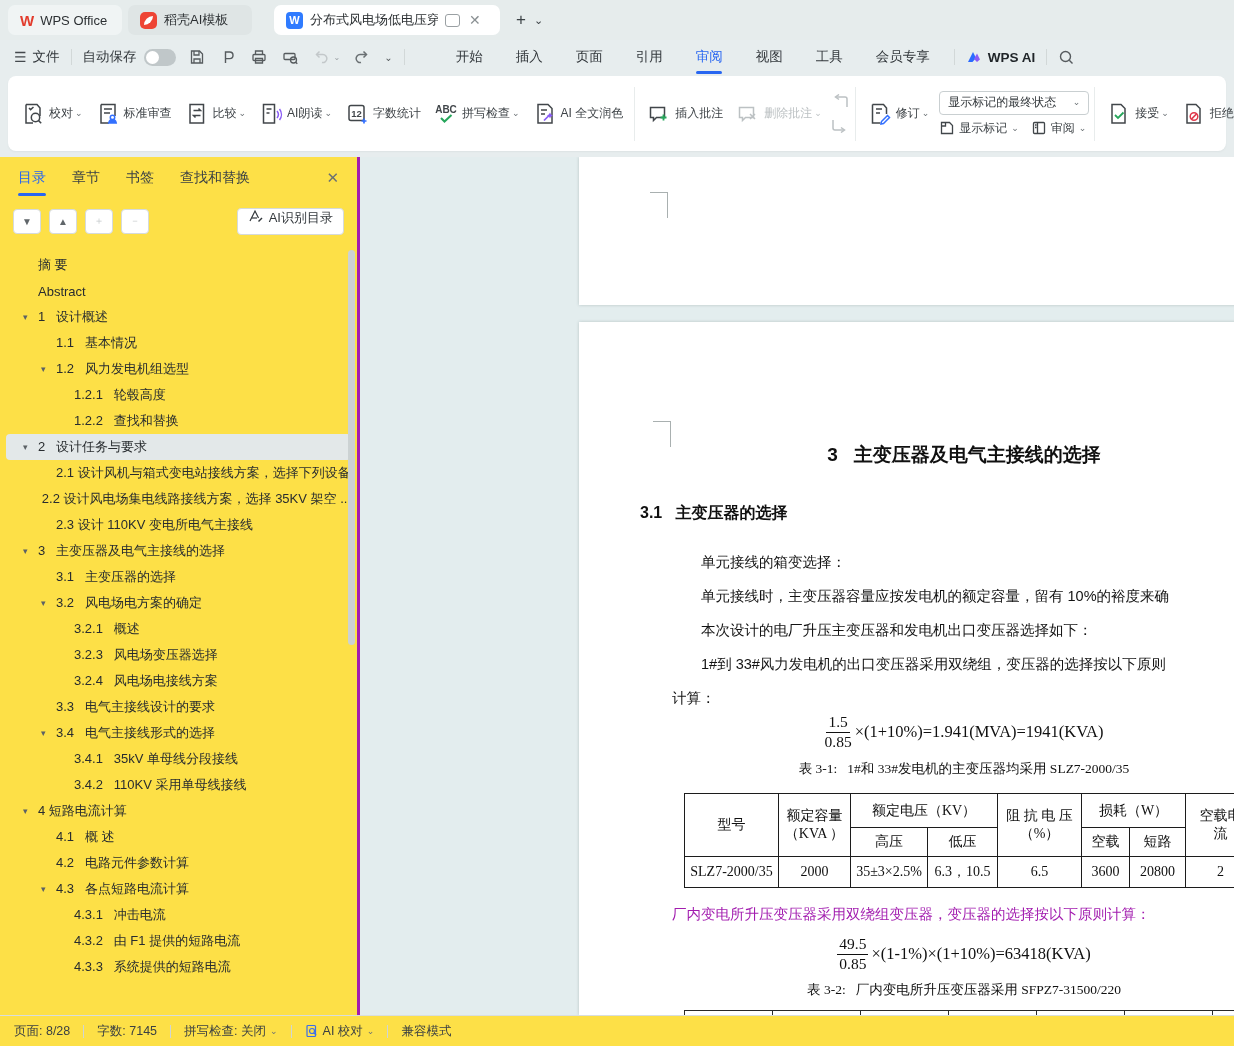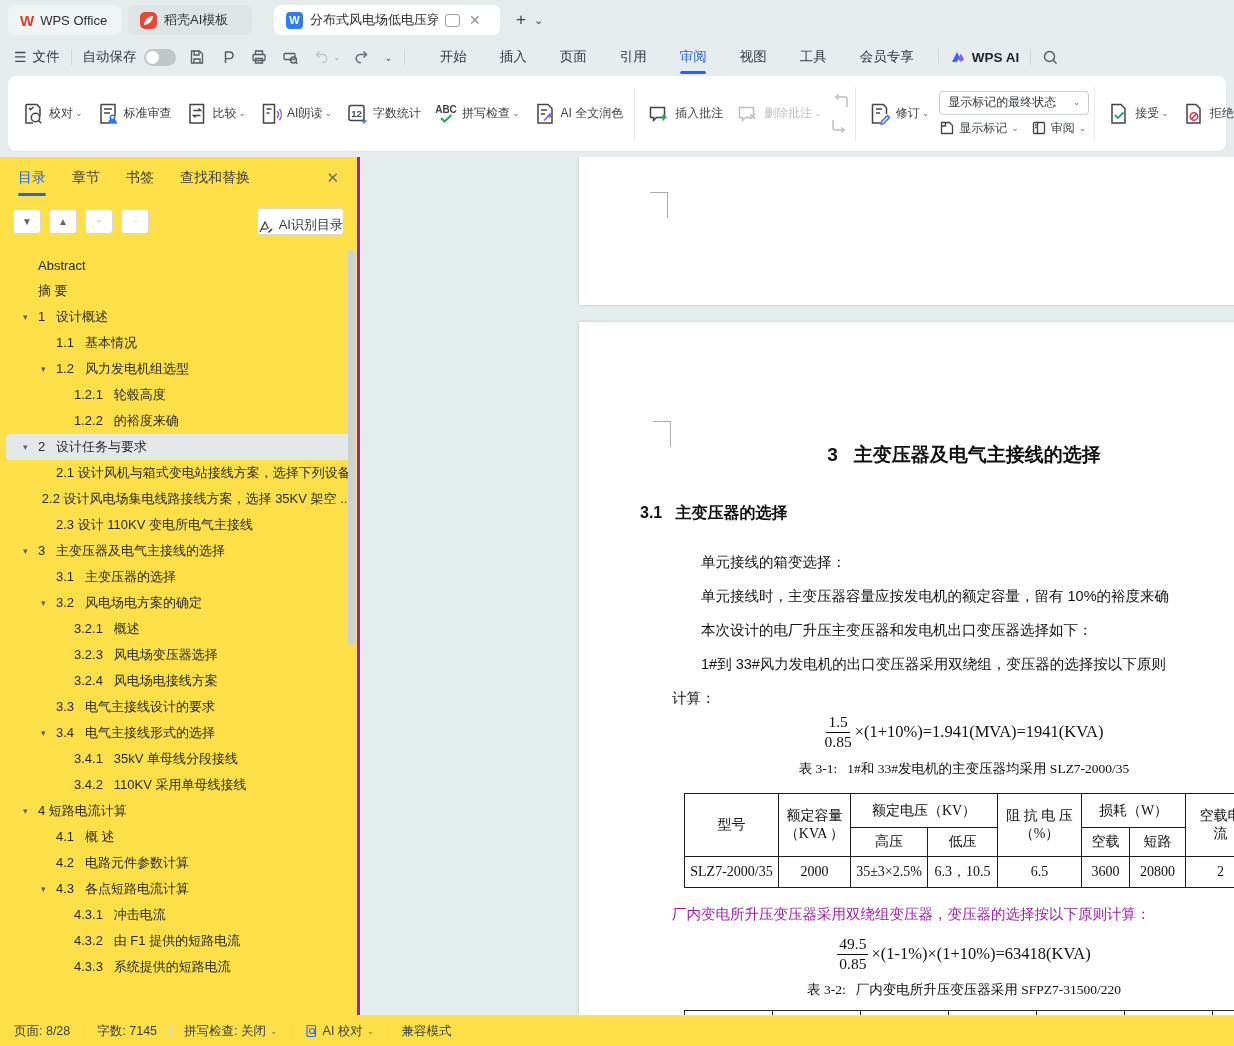--- a/index.html
+++ b/index.html
@@ -24,21 +24,21 @@
   .tablist-caret{font-size:11px;color:#3c4246}
 
   
   .menubar{height:34px;display:flex;align-items:center;padding:0 14px;font-size:13.5px;flex:0 0 auto}
   .hamb{font-size:14px;color:#44494d;margin-right:6px}
   .mb-sep{width:1px;height:16px;background:#d2d8d8;margin:0 11px}
   .toggle{width:32px;height:17px;border-radius:9px;background:#c0c7c9;position:relative;margin-left:7px}
   .toggle::after{content:"";position:absolute;width:13px;height:13px;border-radius:50%;background:#fff;top:2px;left:2px}
   .mb-icons{display:flex;align-items:center;gap:13px;margin-left:12px}
   .mb-icons svg{display:block}
-  .menus{display:flex;gap:33px;margin-left:24px}
+  .menus{display:flex;gap:33px;margin-left:40px}
   .menu-item{position:relative;padding:7px 0}
   .menu-item.active{color:#2866f1}
   .menu-item.active::after{content:"";position:absolute;left:50%;transform:translateX(-50%);bottom:-1px;width:26px;height:3px;border-radius:2px;background:#2866f1}
   .wpsai{display:flex;align-items:center;gap:6px;font-weight:bold;color:#1f2428}
   .tinycaret{font-size:8px;color:#9aa0a3;margin-left:-9px}
 
   
   .ribbon-wrap{height:83px;padding:2px 8px 6px;flex:0 0 auto}
   .ribbon{background:#fff;border-radius:8px;height:75px;display:flex;align-items:center;padding:0 6px;box-shadow:0 1px 2px rgba(60,80,80,.06)}
   .rb{display:flex;flex-direction:row;align-items:center;justify-content:center;gap:3px;padding:2px 6px;border-radius:6px}
@@ -58,21 +58,21 @@
   .content{flex:1;display:flex;min-height:0}
   .sidebar{width:360px;background:#fde047;border-right:3px solid #a21caf;display:flex;flex-direction:column;position:relative;flex:0 0 auto}
   .sb-tabs{height:42px;display:flex;align-items:center;gap:26px;padding:0 18px;font-size:14px;color:#3a4044}
   .sb-tab{position:relative;padding:11px 0}
   .sb-tab.active{color:#2866f1}
   .sb-tab.active::after{content:"";position:absolute;left:50%;transform:translateX(-50%);bottom:2px;width:28px;height:3px;border-radius:2px;background:#2866f1}
   .sb-close{margin-left:auto;color:#6a7073;font-size:15px}
   .sb-tools{height:44px;display:flex;align-items:center;padding:0 13px;gap:8px}
   .sq{width:28px;height:25px;border:1px solid #d5dadb;border-radius:4px;display:flex;align-items:center;justify-content:center;color:#60666a;font-size:10px;background:#fff}
   .sq.disabled{color:#c6cbcd}
-  .ai-toc{margin-left:auto;height:27px;border:1px solid #d5dadb;border-radius:4px;display:flex;align-items:flex-end;gap:6px;padding:0 0;font-size:13px;color:#33383c;background:#fff}
+  .ai-toc{margin-left:auto;height:27px;border:1px solid #d5dadb;border-radius:4px;display:flex;align-items:flex-start;gap:6px;padding:0 10px;font-size:13px;color:#33383c;background:#fff}
   .toc{flex:1;overflow:hidden;padding-top:9px}
   .toc-row{height:26px;display:flex;align-items:center;font-size:13px;color:#282c2f;white-space:pre;margin:0 6px;border-radius:4px}
   .toc-row.lv0{padding-left:32px}
   .toc-row.lv1{padding-left:50px}
   .toc-row.lv2{padding-left:68px}
   .toc-row.selected{background:#e3e8e9}
   .arrow{display:inline-block;width:15px;margin-left:-15px;font-size:9px;color:#5b6165}
   .sb-scroll{position:absolute;right:2px;top:93px;width:7px;height:395px;background:#ccd2d3;border-radius:4px}
 
   .docarea{flex:1;position:relative;overflow:hidden;background:#e3edee}
@@ -451,27 +451,27 @@
         <span class="ai-toc">
           <svg width="15" height="14" viewBox="0 0 15 14" fill="none" stroke="#33383c" stroke-width="1.2">
               <path d="M2 12L7 2l3.5 7"></path>
               <path d="M4 9h5"></path>
               <path d="M10.5 12.5l3.5-3.5" stroke-width="1.4"></path>
             </svg>
           <span>AI识别目录</span>
         </span>
       </div>
       <div class="toc">
+          <div class="toc-row lv0"><span class="arrow"></span><span>摘 要</span></div>
           <div class="toc-row lv0"><span class="arrow"></span><span>Abstract</span></div>
-          <div class="toc-row lv0"><span class="arrow"></span><span>摘 要</span></div>
           <div class="toc-row lv0"><span class="arrow">▾</span><span>1   设计概述</span></div>
           <div class="toc-row lv1"><span class="arrow"></span><span>1.1   基本情况</span></div>
           <div class="toc-row lv1"><span class="arrow">▾</span><span>1.2   风力发电机组选型</span></div>
           <div class="toc-row lv2"><span class="arrow"></span><span>1.2.1   轮毂高度</span></div>
-          <div class="toc-row lv2"><span class="arrow"></span><span>1.2.2   的裕度来确</span></div>
+          <div class="toc-row lv2"><span class="arrow"></span><span>1.2.2   查找和替换</span></div>
           <div class="toc-row lv0 selected"><span class="arrow">▾</span><span>2   设计任务与要求</span></div>
           <div class="toc-row lv1"><span class="arrow"></span><span>2.1 设计风机与箱式变电站接线方案，选择下列设备</span></div>
           <div class="toc-row lv1"><span class="arrow"></span><span>2.2 设计风电场集电线路接线方案，选择 35KV 架空 ...</span></div>
           <div class="toc-row lv1"><span class="arrow"></span><span>2.3 设计 110KV 变电所电气主接线</span></div>
           <div class="toc-row lv0"><span class="arrow">▾</span><span>3   主变压器及电气主接线的选择</span></div>
           <div class="toc-row lv1"><span class="arrow"></span><span>3.1   主变压器的选择</span></div>
           <div class="toc-row lv1"><span class="arrow">▾</span><span>3.2   风电场电方案的确定</span></div>
           <div class="toc-row lv2"><span class="arrow"></span><span>3.2.1   概述</span></div>
           <div class="toc-row lv2"><span class="arrow"></span><span>3.2.3   风电场变压器选择</span></div>
           <div class="toc-row lv2"><span class="arrow"></span><span>3.2.4   风电场电接线方案</span></div>

